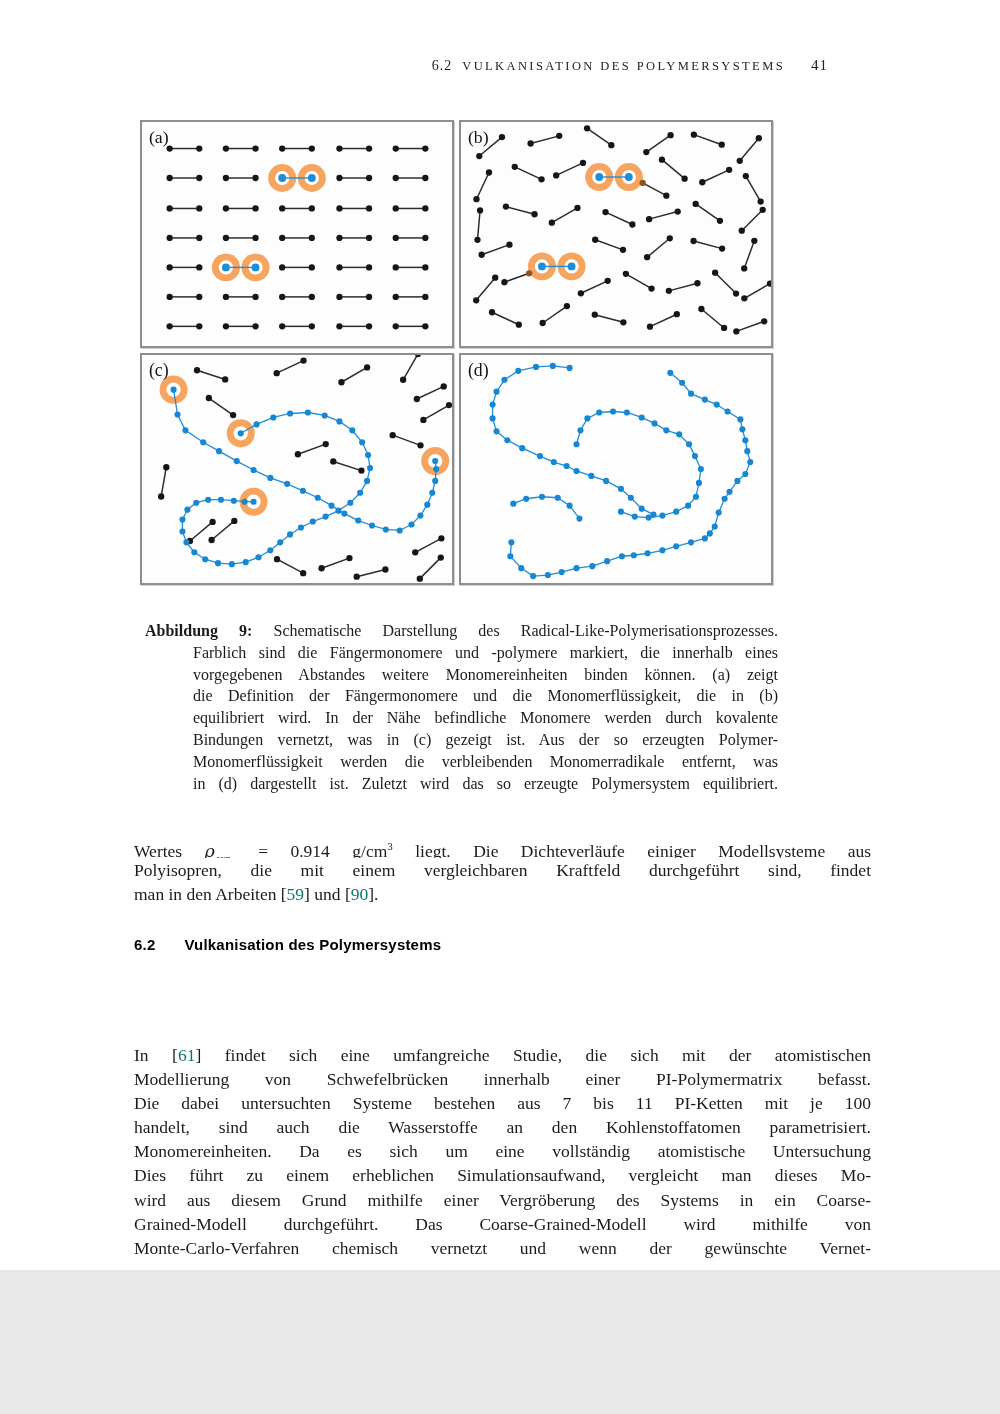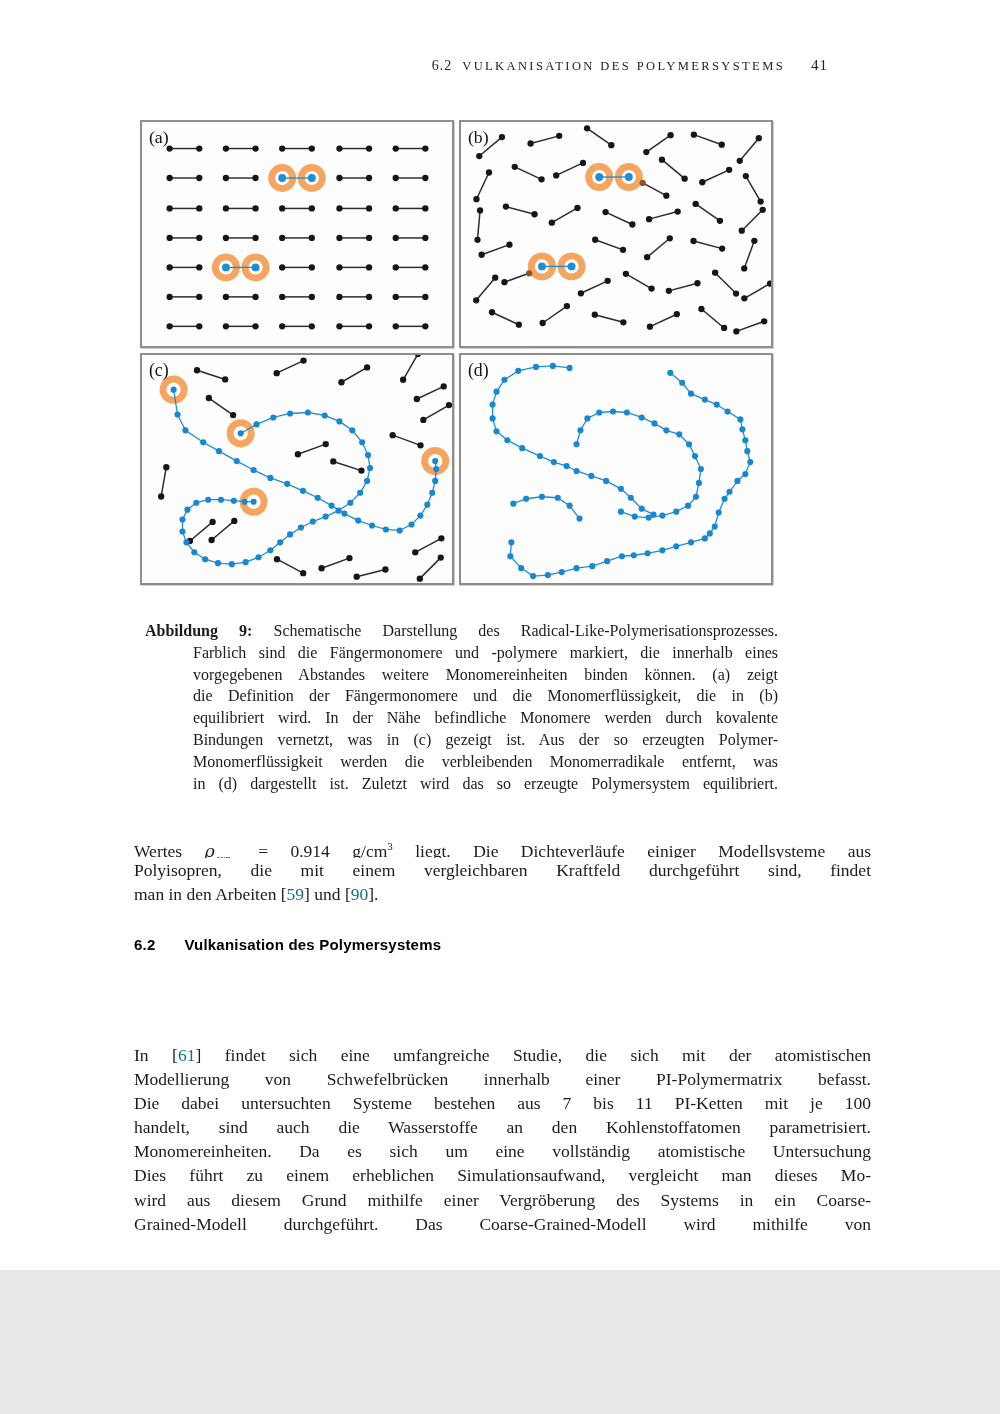--- a/index.html
+++ b/index.html
@@ -575,15 +575,16 @@
 
   <div class="para" id="para2">
       <div class="jl">In <span class="cite">[<span class="cnum">61</span>]</span> findet sich eine umfangreiche Studie, die sich mit der atomistischen</div>
       <div class="jl">Modellierung von Schwefelbrücken innerhalb einer PI-Polymermatrix befasst.</div>
       <div class="jl">Die dabei untersuchten Systeme bestehen aus 7 bis 11 PI-Ketten mit je 100</div>
       <div class="jl">handelt, sind auch die Wasserstoffe an den Kohlenstoffatomen parametrisiert.</div>
       <div class="jl">Monomereinheiten. Da es sich um eine vollständig atomistische Untersuchung</div>
       <div class="jl">Dies führt zu einem erheblichen Simulationsaufwand, vergleicht man dieses Mo-</div>
       <div class="jl">wird aus diesem Grund mithilfe einer Vergröberung des Systems in ein Coarse-</div>
       <div class="jl">Grained-Modell durchgeführt. Das Coarse-Grained-Modell wird mithilfe von</div>
+      <div class="jl">Monte-Carlo-Verfahren chemisch vernetzt und wenn der gewünschte Vernet-</div>
     </div>
 
 </div>
 
 </body></html>

